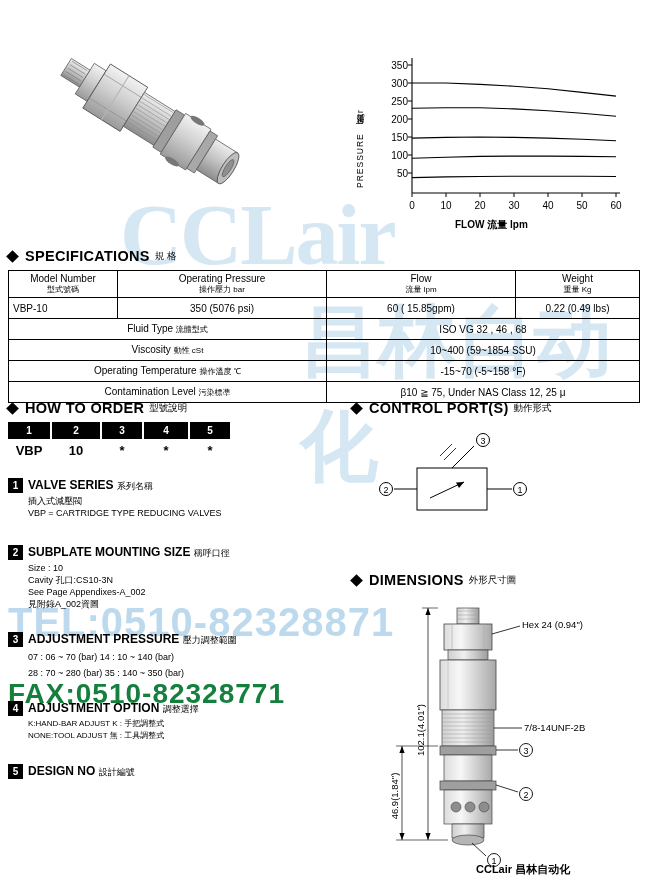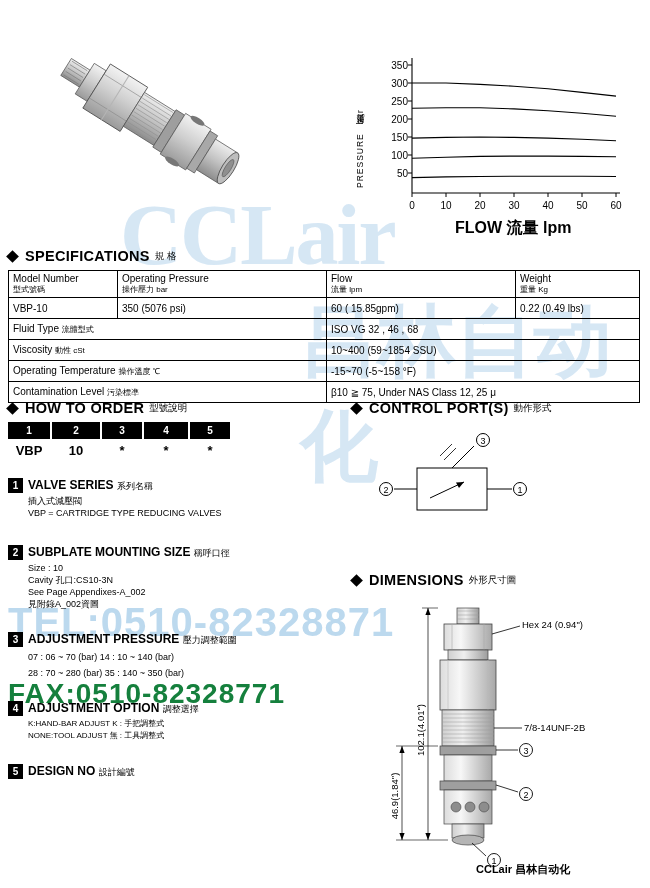--- a/index.html
+++ b/index.html
@@ -58,30 +58,30 @@
 
   
   #perf-sec{position:absolute;left:352px;top:8px;width:292px;}
   #perf-cn{font-size:9px;margin:3px 0 0 58px;}
   #perf-chart{position:absolute;left:352px;top:48px;width:290px;height:185px;}
   .ylabel{
     position:absolute;left:354px;top:78px;
     font-size:8.5px;writing-mode:vertical-rl;transform:rotate(180deg);
     letter-spacing:1px;height:110px;
   }
-  #flow-label{position:absolute;left:455px;top:218px;font-size:16px;font-weight:bold;}
+  #flow-label{position:absolute;left:455px;top:218px;font-size:10px;font-weight:bold;}
 
   
   #spec-sec{position:absolute;left:8px;top:248px;width:634px;}
   table.spec{
     border-collapse:collapse;width:632px;margin-top:6px;
     font-size:10px;
   }
   table.spec td{border:1px solid #000;padding:2px 4px;height:16px;}
-  .ctr{}
+  .ctr{text-align:center;}
 
   
   #order-sec{position:absolute;left:8px;top:400px;width:320px;}
   #order-boxes{position:relative;margin-top:6px;width:300px;height:42px;}
   .numrow{display:flex;height:17px;}
   .numcell{
     background:#000;color:#fff;font-size:10px;font-weight:bold;
     display:flex;align-items:center;justify-content:center;
     margin-right:2px;
   }

